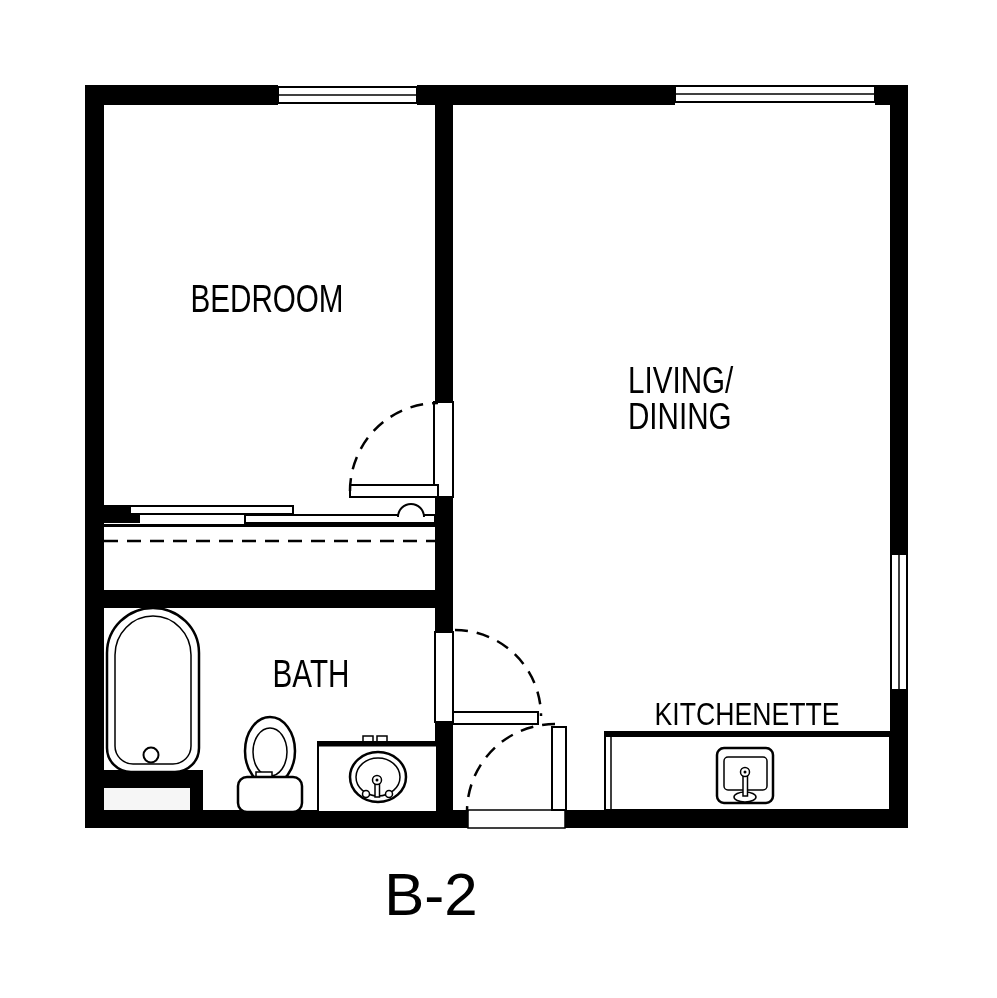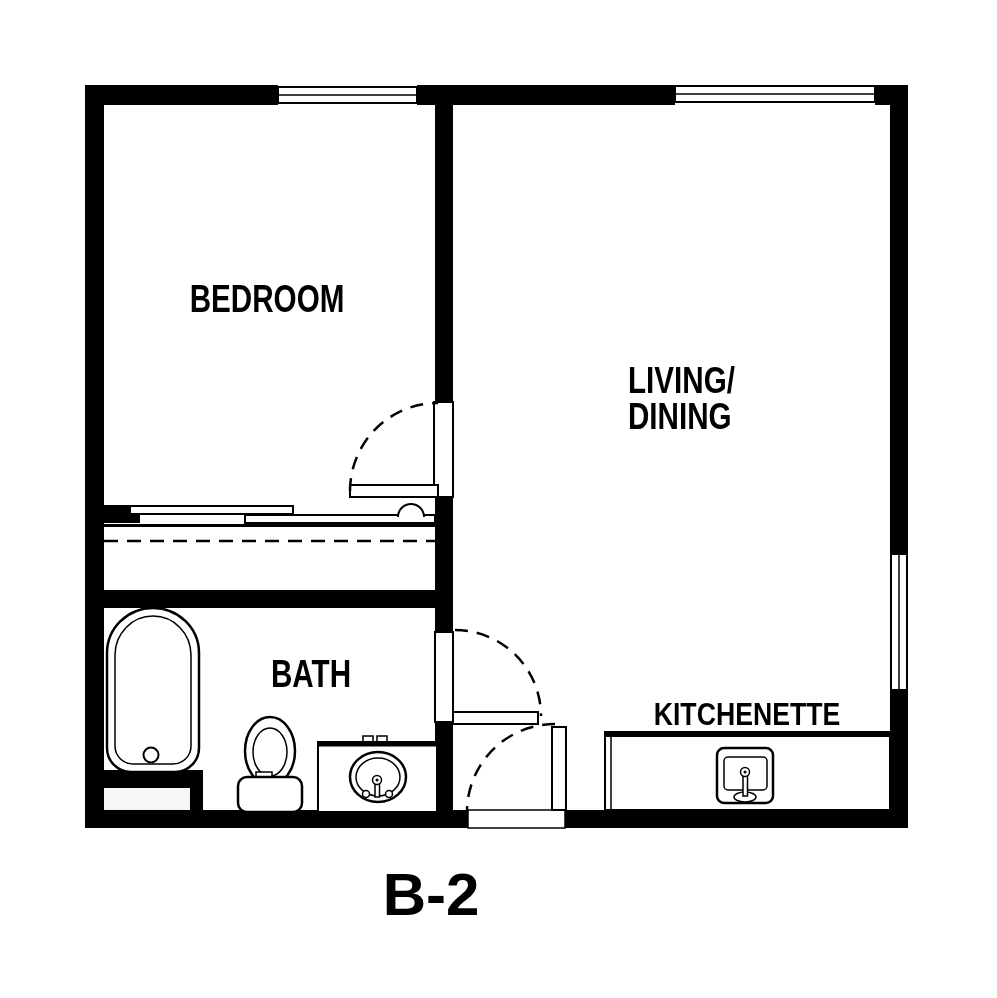--- a/index.html
+++ b/index.html
@@ -3,21 +3,20 @@
 <meta charset="utf-8">
 <style>
   html, body { margin: 0; padding: 0; background: #ffffff; }
   #stage {
     position: relative;
     width: 997px;
     height: 998px;
     background: #84cc16;
     font-family: "Liberation Sans", sans-serif;
     overflow: hidden;
-    font-weight: bold;
   }
   #floorplan-svg { display: block; width: 997px; height: 998px; }
   .label {
     font-family: "Liberation Sans", sans-serif;
     fill: #000000;
     letter-spacing: 0px;
   }
 </style>
 </head>
 <body>

